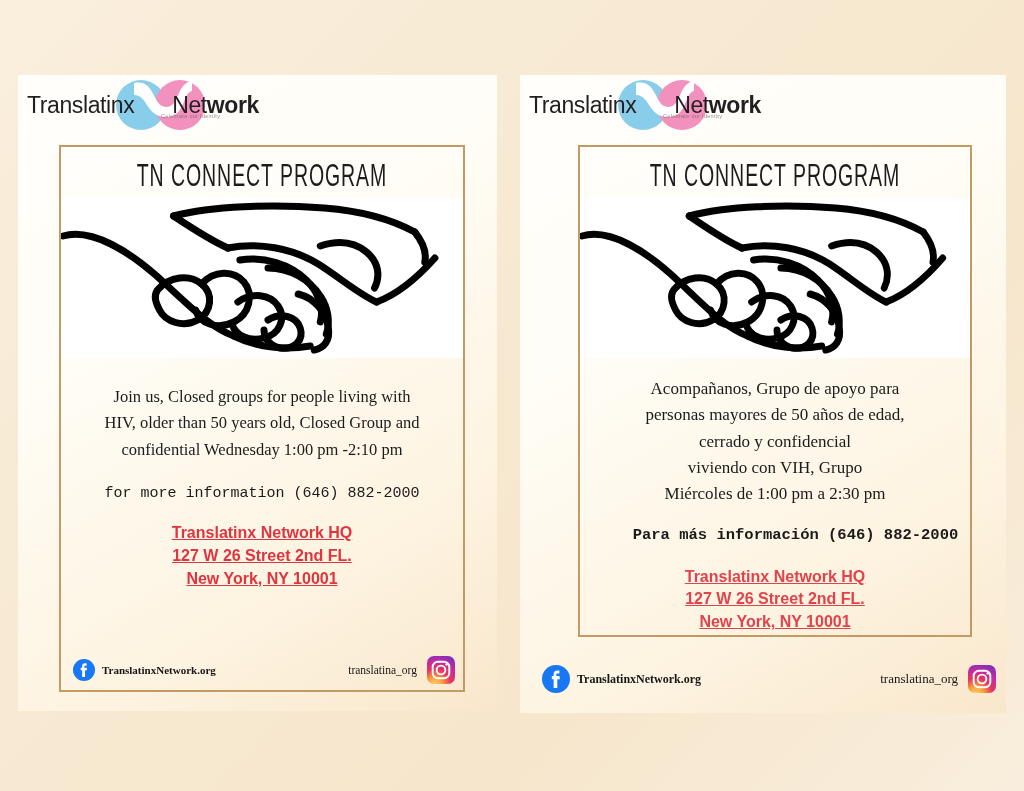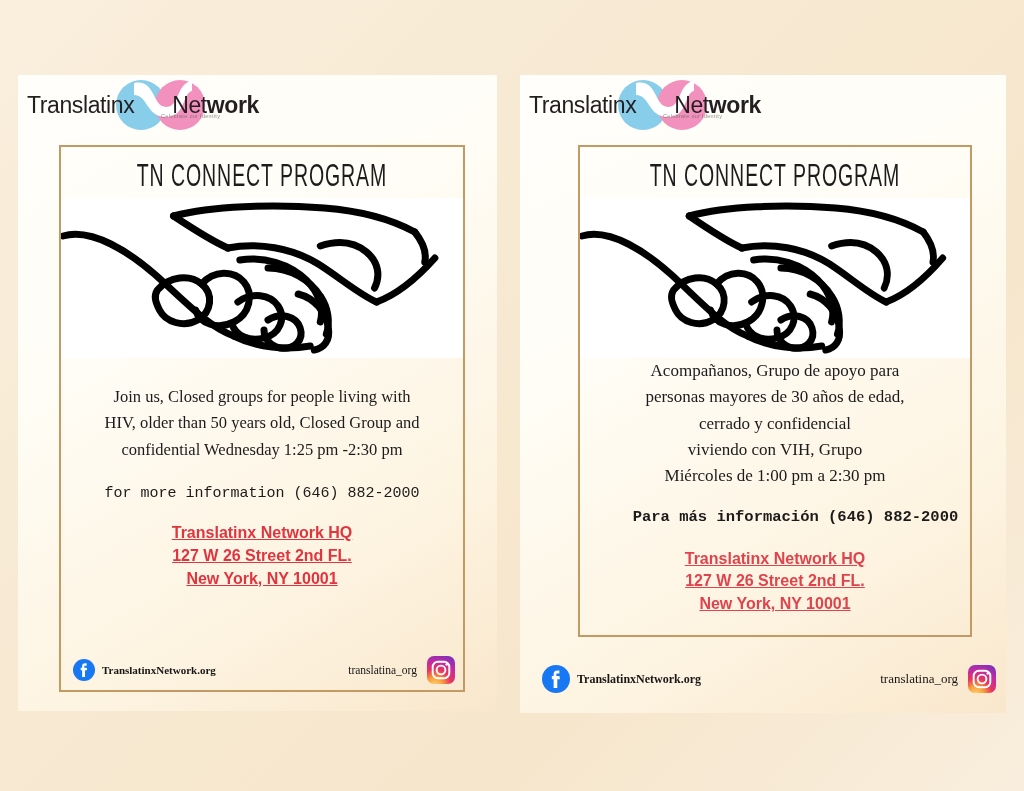--- a/index.html
+++ b/index.html
@@ -152,21 +152,21 @@
   
   .body-text {
     text-align: center;
     font-family: "Liberation Serif", serif;
     color: #1b1b1b;
     font-size: 16.5px;
     line-height: 1.6;
     padding: 0 16px;
   }
   .flyer-en .body-text { margin-top: 26px; }
-  .flyer-es .body-text { font-size: 17px; line-height: 1.55; }
+  .flyer-es .body-text { margin-top: 18px; font-size: 17px; line-height: 1.55; }
 
   .phone-line {
     text-align: center;
     font-family: Liberation Mono, monospace;
     color: #1b1b1b;
     font-size: 15px;
     margin-top: 22px;
   }
   .flyer-es .phone-line { font-weight: 700; font-size: 15.5px; margin-top: 18px; margin-left: 41px; }
 
@@ -278,21 +278,21 @@
               <path d="M206 70 C 228 70, 248 82, 258 98 C 266 110, 268 124, 264 136"></path>
               <path d="M236 96 C 252 100, 264 114, 266 130 C 268 142, 262 150, 252 152"></path>
               <path d="M172 138 C 196 150, 224 152, 248 148"></path>
             </g>
           </svg>
         </div>
 
         <div class="body-text">
           <div>Join us, Closed groups for people living with</div>
           <div>HIV, older than 50 years old, Closed Group and</div>
-          <div>confidential Wednesday 1:25 pm -2:30 pm</div>
+          <div>confidential Wednesday 1:00 pm -2:10 pm</div>
         </div>
 
         <div class="phone-line">for more information (646) 882-2000</div>
 
         <div class="address">
           <div>Translatinx Network HQ</div>
           <div>127 W 26 Street 2nd FL.</div>
           <div>New York, NY 10001</div>
         </div>
 
@@ -379,21 +379,21 @@
               <path d="M178 62 C 202 58, 228 66, 244 82 C 256 94, 262 110, 258 124"></path>
               <path d="M206 70 C 228 70, 248 82, 258 98 C 266 110, 268 124, 264 136"></path>
               <path d="M236 96 C 252 100, 264 114, 266 130 C 268 142, 262 150, 252 152"></path>
               <path d="M172 138 C 196 150, 224 152, 248 148"></path>
             </g>
           </svg>
         </div>
 
         <div class="body-text">
           <div>Acompañanos, Grupo de apoyo para</div>
-          <div>personas mayores de 30 años de edad,</div>
+          <div>personas mayores de 50 años de edad,</div>
           <div>cerrado y confidencial</div>
           <div>viviendo con VIH,  Grupo</div>
           <div>Miércoles de 1:00 pm a 2:30 pm</div>
         </div>
 
         <div class="phone-line">Para más información (646) 882-2000</div>
 
         <div class="address">
           <div>Translatinx Network HQ</div>
           <div>127 W 26 Street 2nd FL.</div>

